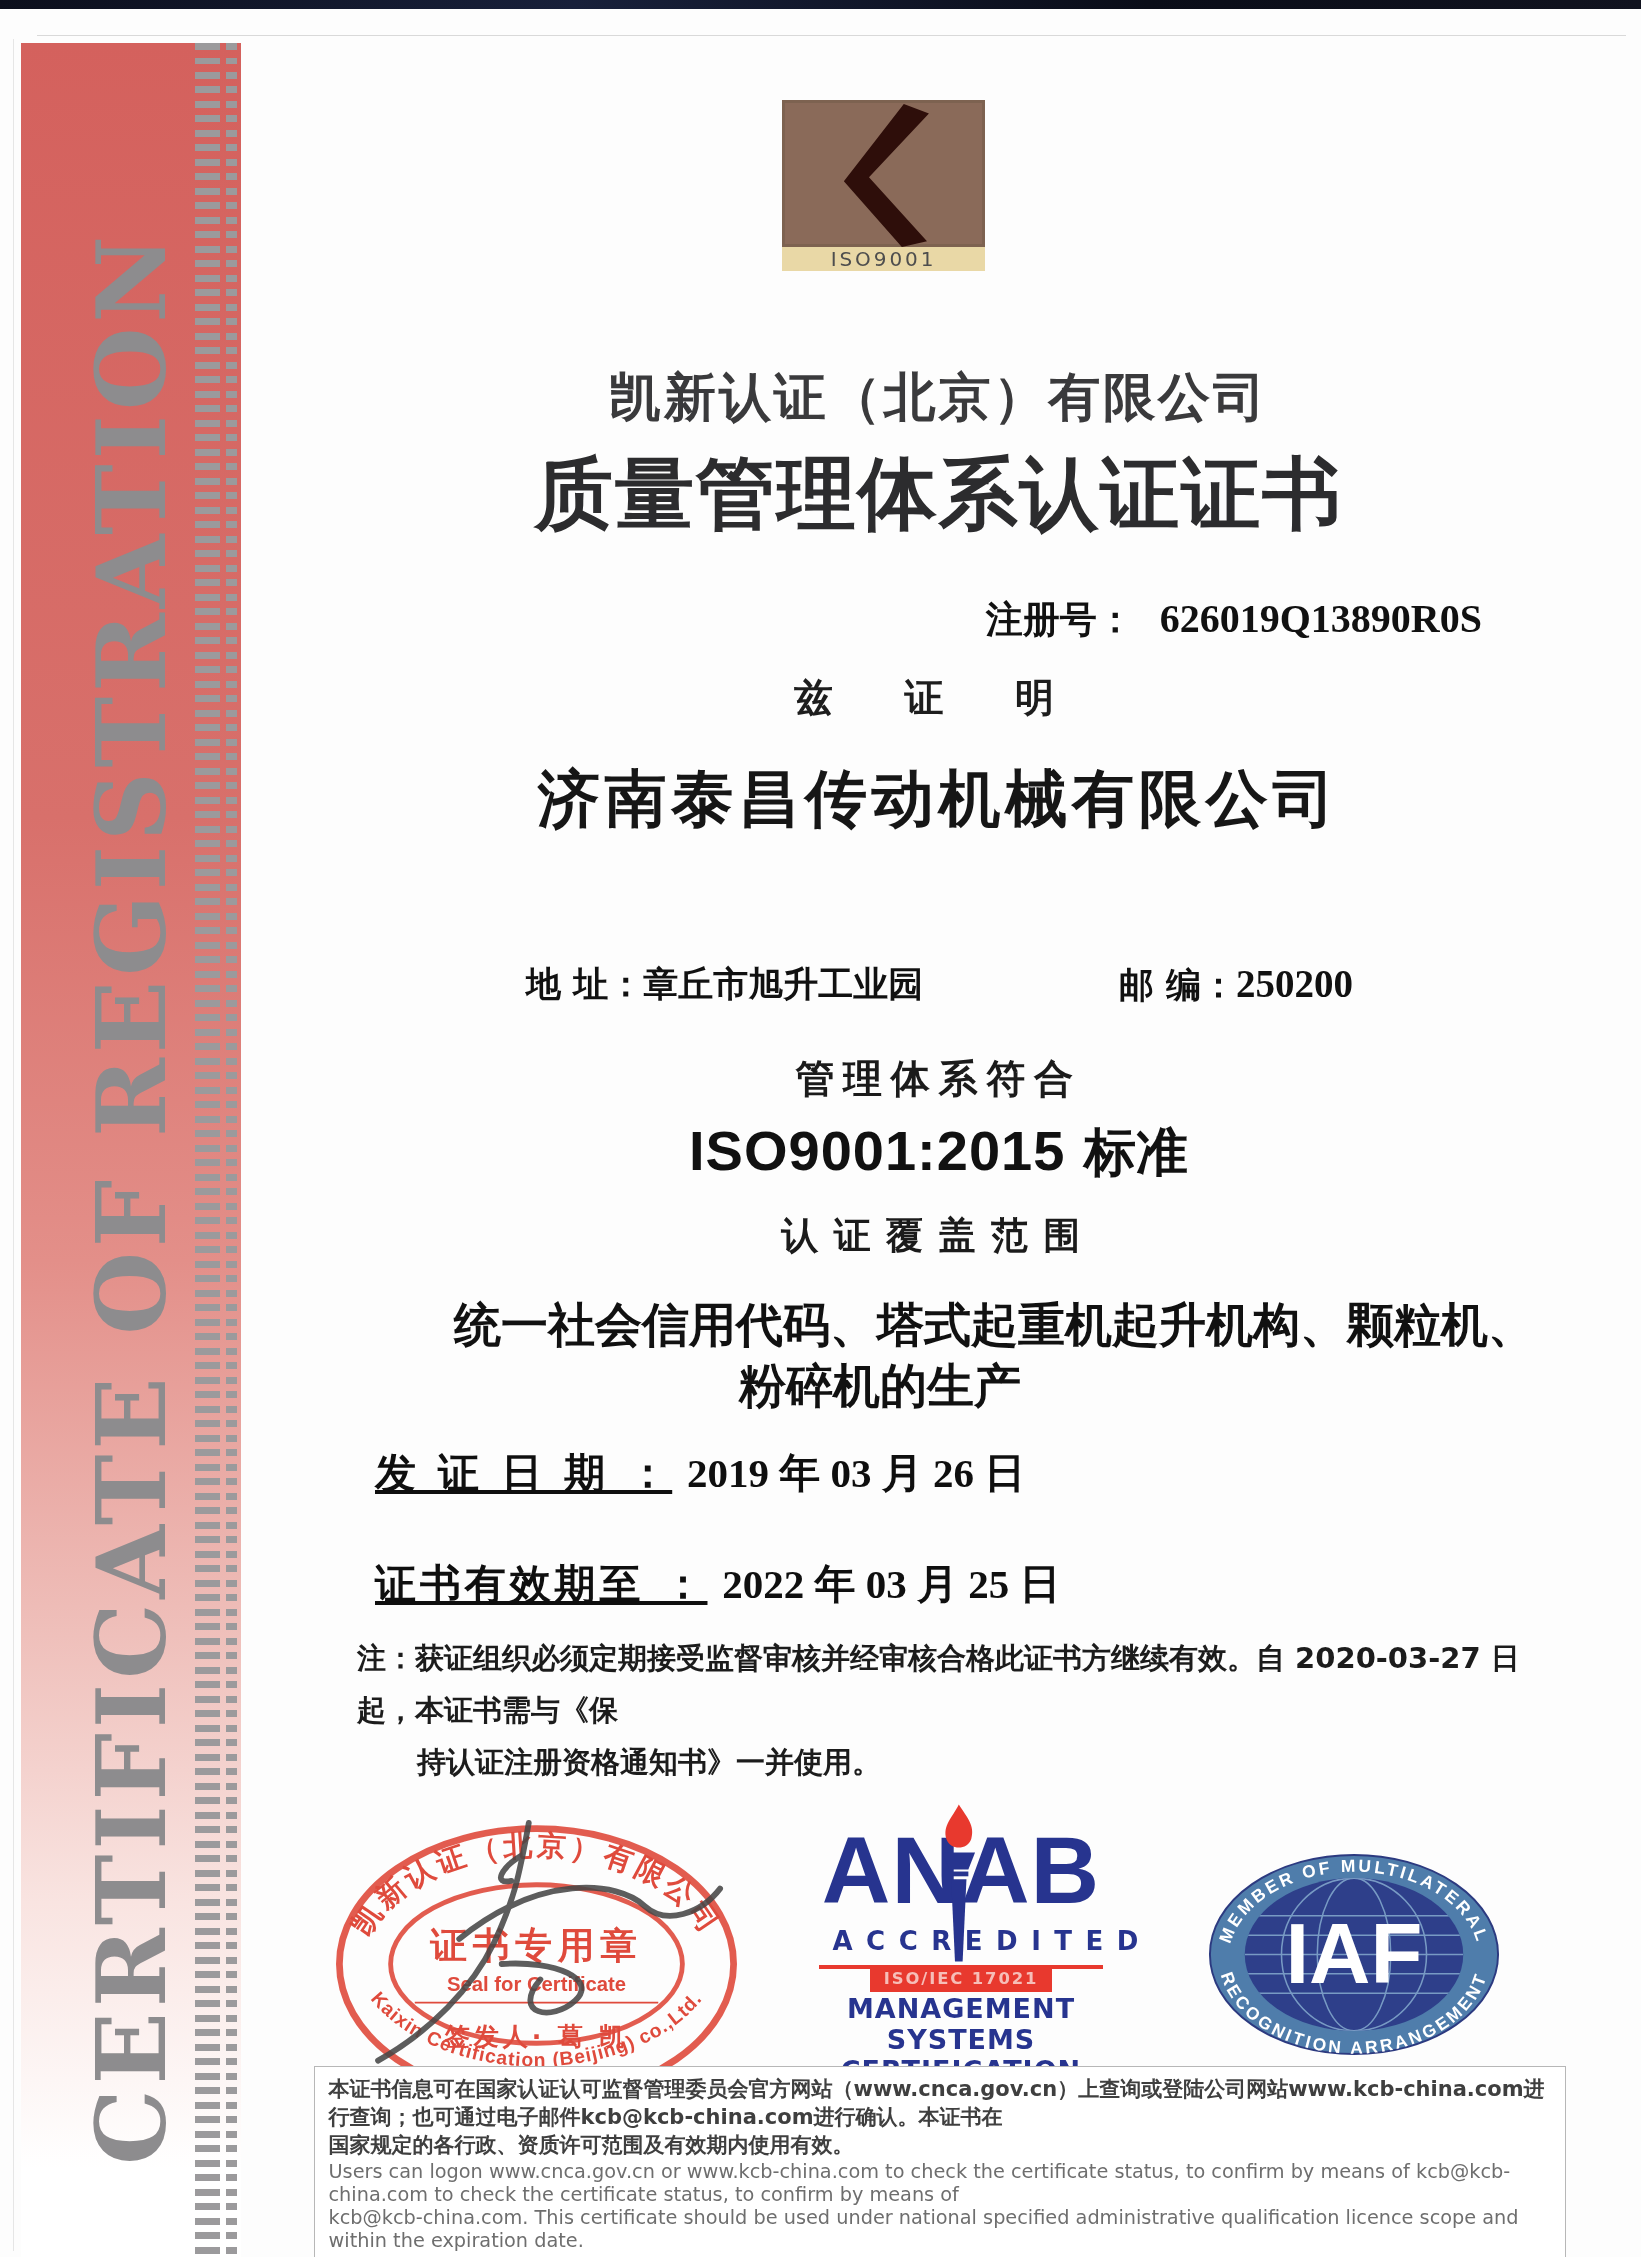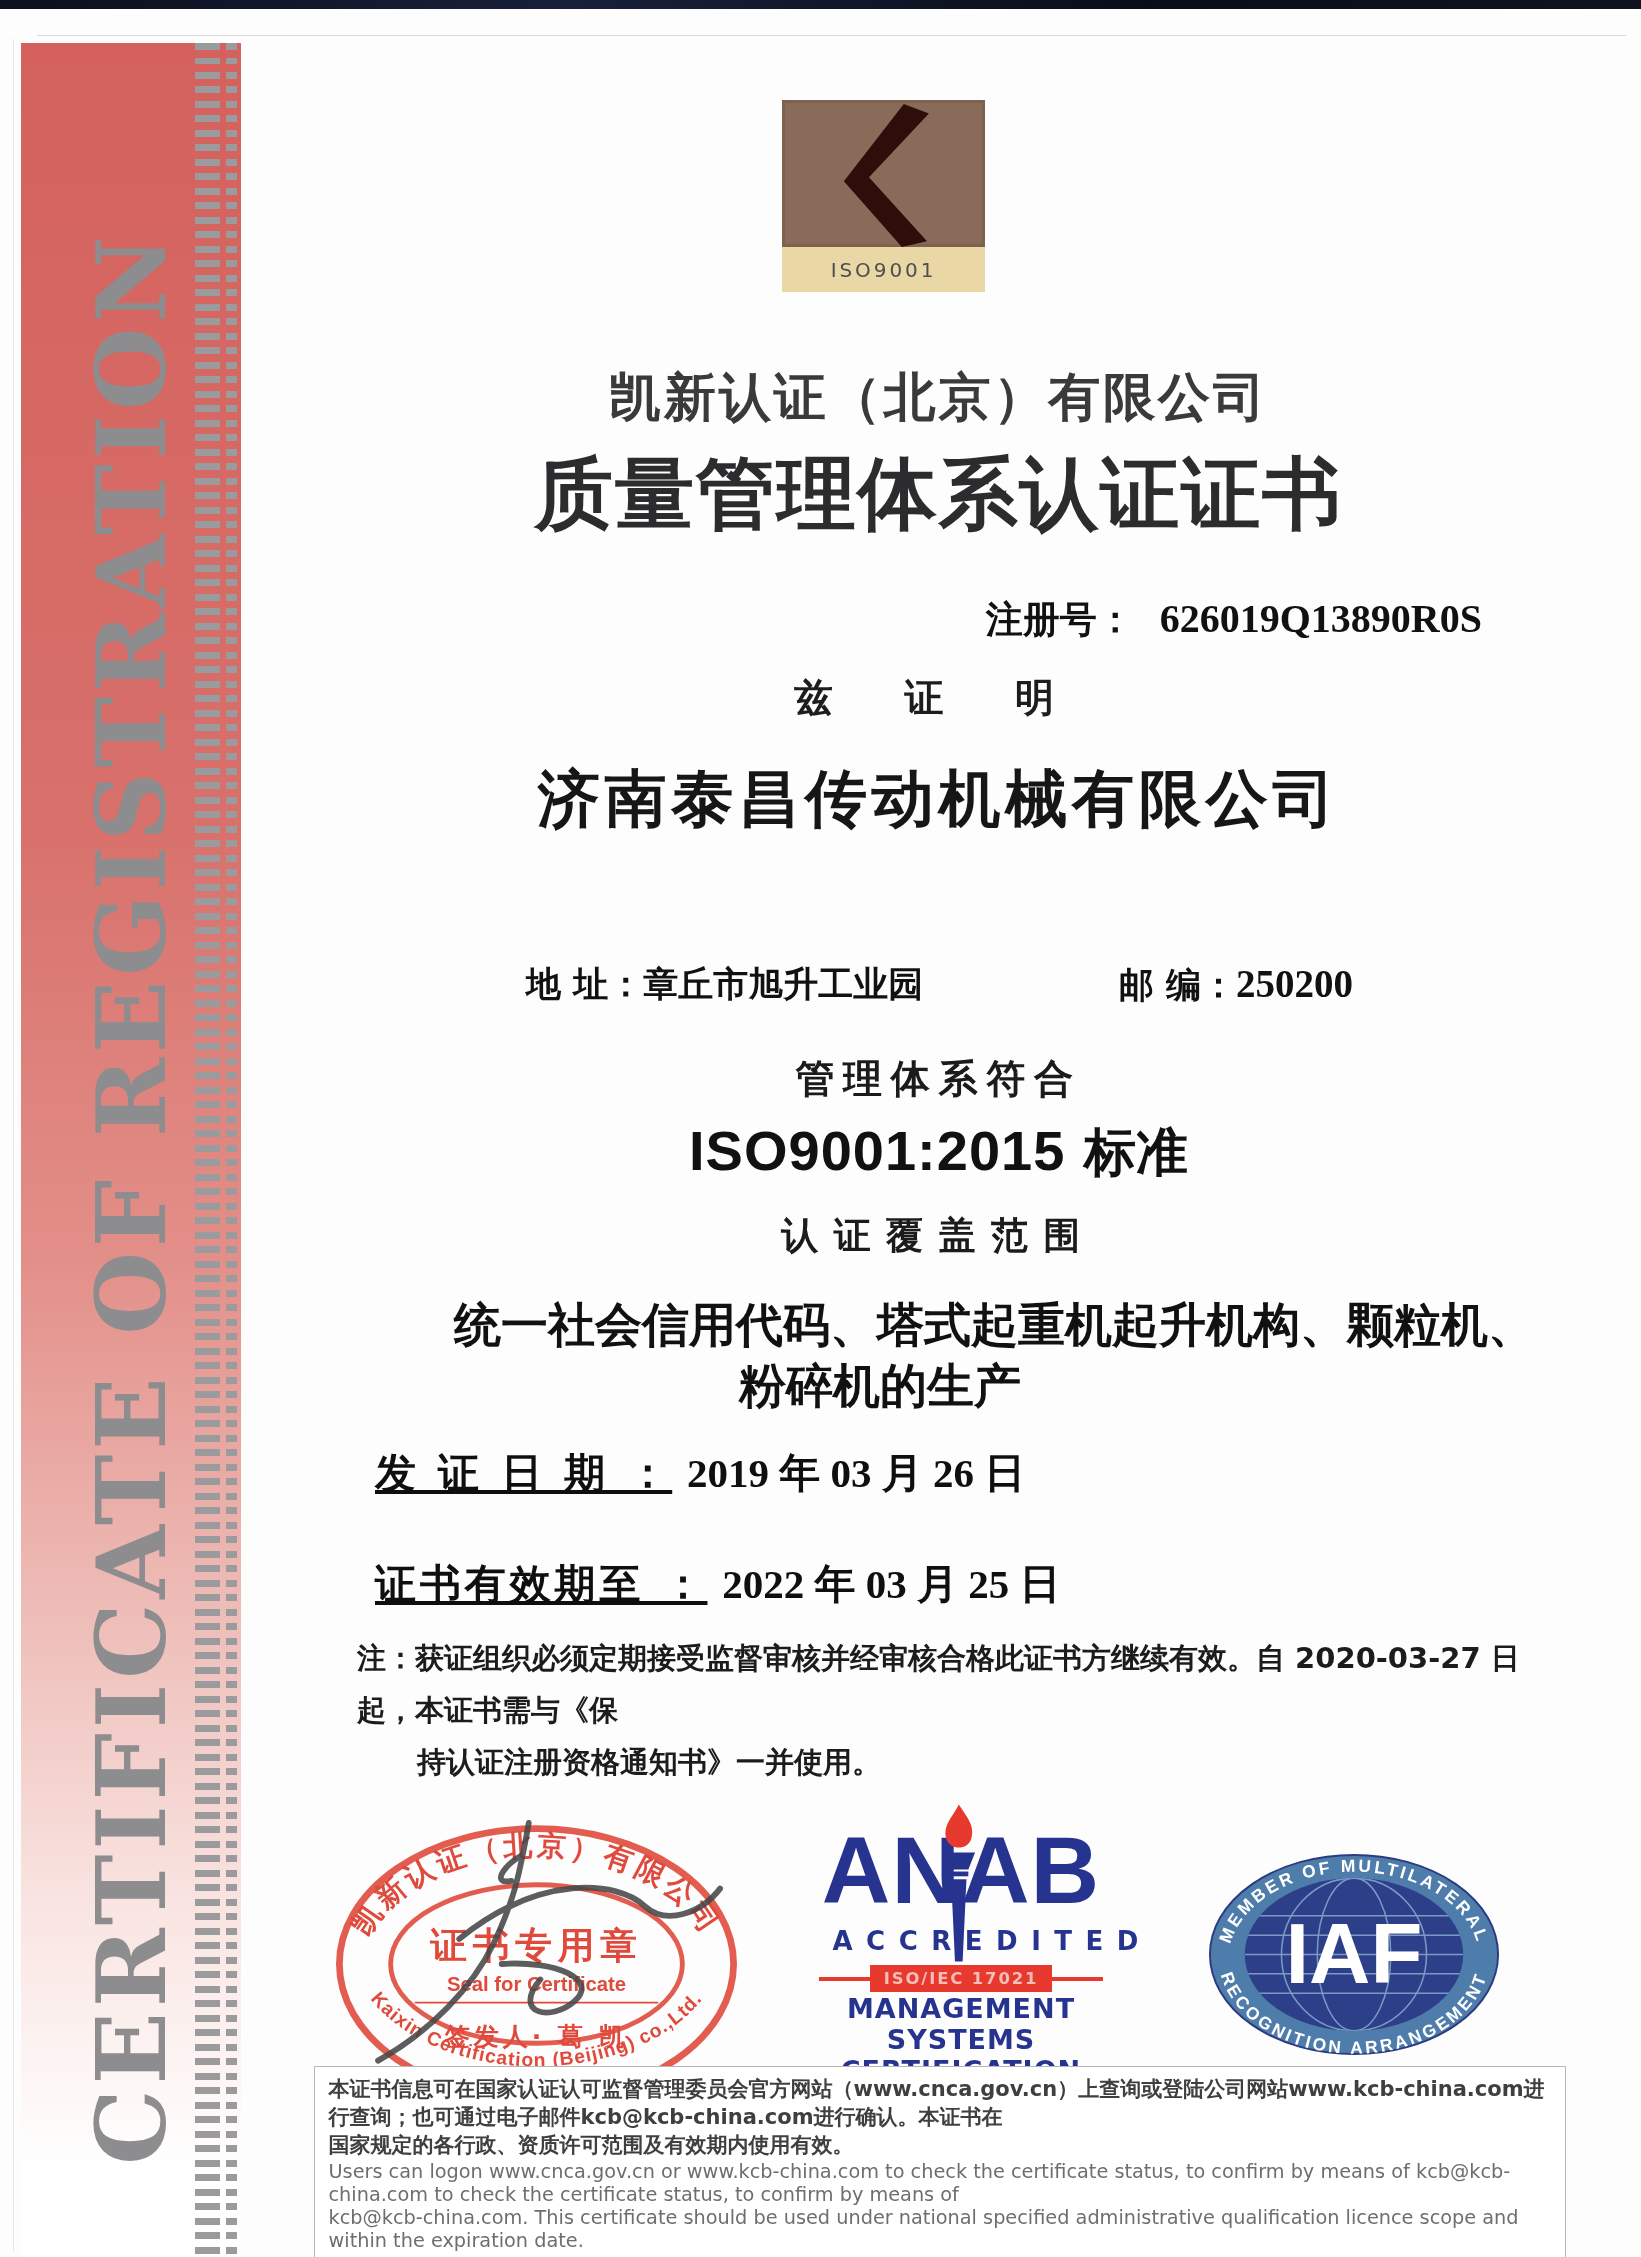--- a/index.html
+++ b/index.html
@@ -22,21 +22,21 @@
   .ladder.l2{right:3.9px;width:11.6px;}
   .banner-text{position:absolute;top:calc(50% + 48px);left:50%;width:2163px;
           transform:translate(-50%,-50%) rotate(-90deg);text-align:center;white-space:nowrap;
           font-family:"DejaVu Serif","Liberation Serif",serif;font-weight:700;
           font-size:95px;letter-spacing:4.8px;color:#8d8c8e;}
 
   
   .logo{position:absolute;left:782px;top:100px;width:203px;}
   .logo-box{width:203px;height:147px;background:#8a6a59;box-shadow:inset 0 0 0 2.9px #7d6250;}
   .logo-box svg{display:block;}
-  .logo-bar{width:203px;height:45px;background:#e9d8a6;display:flex;align-items:center;justify-content:center;
+  .logo-bar{width:203px;height:24px;background:#e9d8a6;display:flex;align-items:center;justify-content:center;
             font-size:20px;letter-spacing:2.9px;color:#4e4e4e;font-weight:500;}
 
   
   .c{position:absolute;left:241px;width:1395px;text-align:center;}
   .org-name{top:363px;font-size:52px;font-weight:700;letter-spacing:2.9px;color:#3a3a3c;}
   .cert-title{top:442px;font-size:79px;font-weight:700;letter-spacing:1.9px;color:#2c2c2e;}
 
   .reg-row{top:595px;text-align:right;padding-right:154px;box-sizing:border-box;}
   .reg-label{font-size:37px;font-weight:700;color:#111;}
   .reg-num{font-family:"Liberation Serif","DejaVu Serif",serif;font-weight:700;font-size:40px;color:#111;margin-left:21px;}
@@ -74,21 +74,21 @@
   .note .line2{margin-left:60px;}
 
   
   .seal{position:absolute;left:322px;top:1817px;width:429px;height:294px;}
   
   .anab{position:absolute;left:819px;top:1823px;width:284px;text-align:center;color:#27348f;}
   .anab-word{position:relative;font-family:"Liberation Sans","DejaVu Sans",sans-serif;
              font-weight:900;font-size:95px;line-height:1;letter-spacing:1px;}
   .anab-torch{position:absolute;left:50%;top:-21px;transform:translateX(-55%);}
   .anab-accredited{margin-top:7.7px;font-size:26px;font-weight:700;letter-spacing:13.5px;text-indent:13.5px;}
-  .anab-bar{margin-top:9.7px;display:flex;align-items:center;}
+  .anab-bar{margin-top:9.7px;display:flex;align-items:flex-start;}
   .anab-bar .rline{flex:1;height:3.9px;background:#e8392e;}
   .anab-iso{background:#e8392e;color:#f6beb8;font-size:16.4px;font-weight:700;letter-spacing:1.9px;
             padding:3.9px 13.5px;white-space:nowrap;}
   .anab-l1{margin-top:1px;font-size:27px;font-weight:700;letter-spacing:1px;}
   .anab-l2{font-size:27px;font-weight:800;letter-spacing:1px;}
   
   .iaf{position:absolute;left:1208px;top:1852px;}
 
   
   .footer{position:absolute;left:314px;top:2066px;width:1250px;border:1.9px solid #b7b7b7;background:#fff;}

